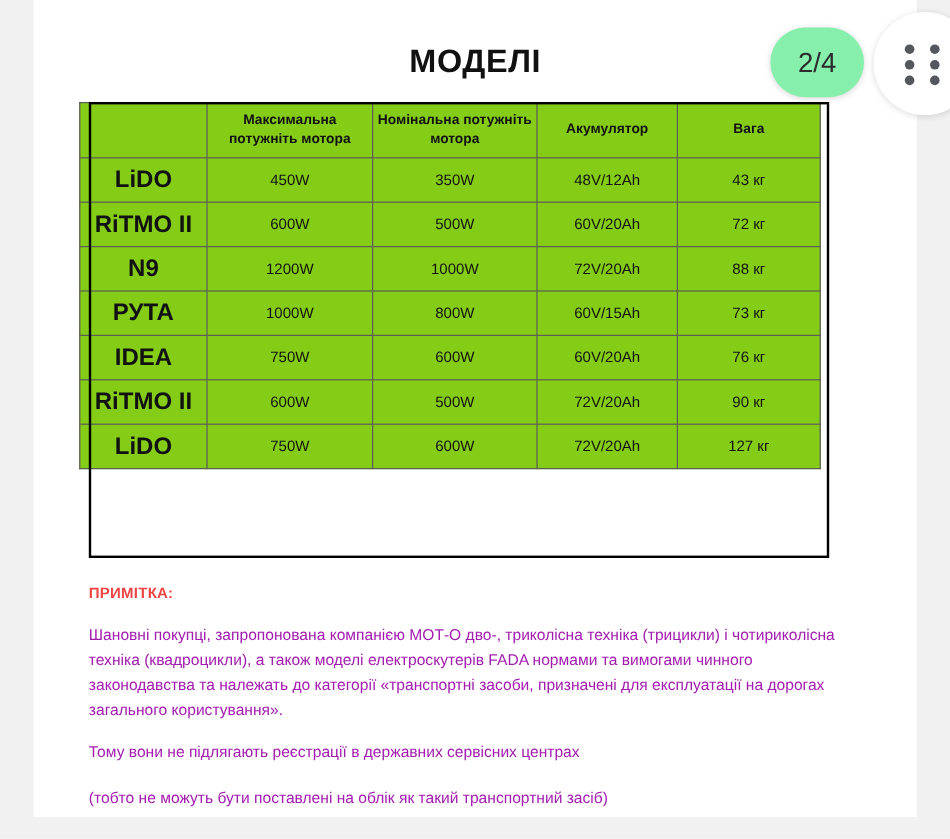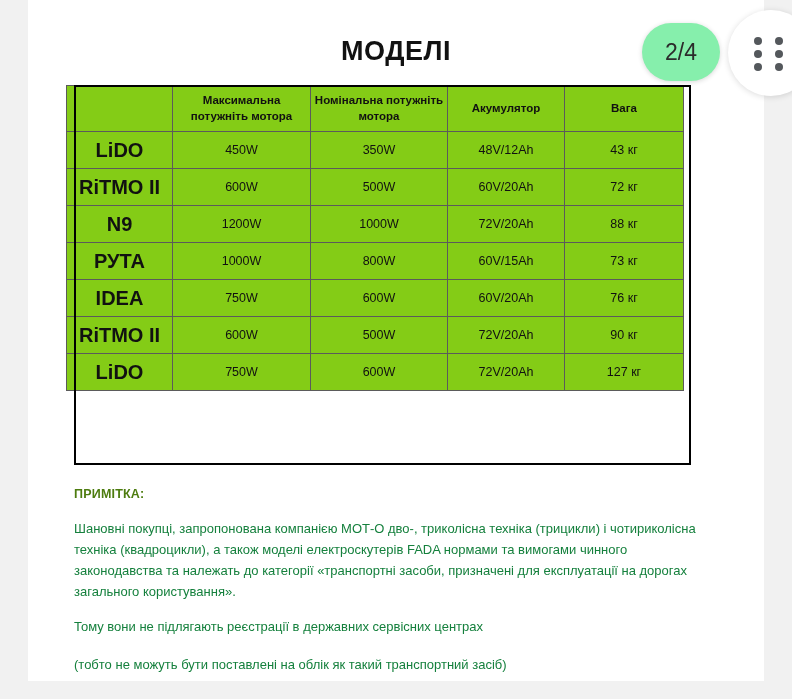--- a/index.html
+++ b/index.html
@@ -92,28 +92,28 @@
   #note-block {
     position: absolute;
     left: 46px;
     top: 487px;
     width: 640px;
     color: #3f4346;
   }
   #note-heading {
     font-size: 12.5px;
     font-weight: bold;
-    color: #4d7c0f;
+    color: #ef4444;
     letter-spacing: 0.2px;
     margin-bottom: 17px;
   }
   .note-para {
     font-size: 13px;
     line-height: 1.62;
-    color: #15803d;
+    color: #a21caf;
     margin-bottom: 14px;
     max-width: 624px;
   }
   #note-para-tail-1, #note-para-tail-2 {
     margin-bottom: 17px;
   }
   #note-divider {
     font-size: 12px;
     color: #8d9296;
     letter-spacing: -0.4px;

